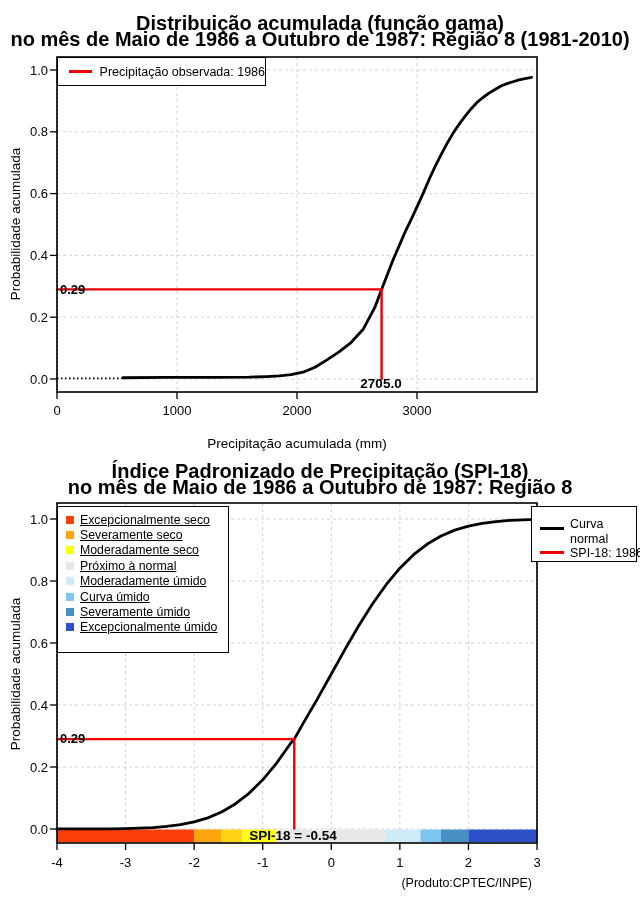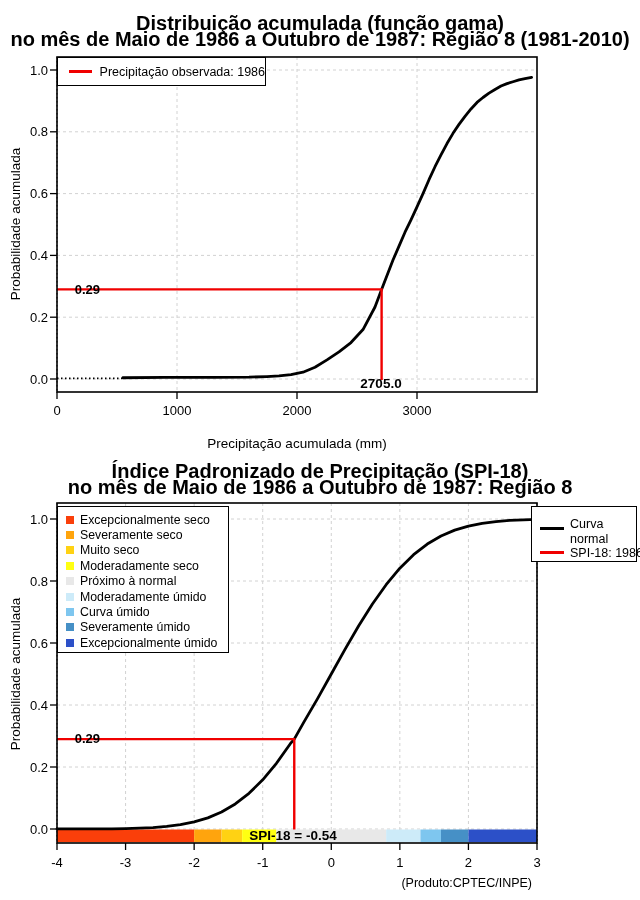--- a/index.html
+++ b/index.html
@@ -4,31 +4,31 @@
 <style>
   html,body{margin:0;padding:0;background:#fff;}
   #app{position:relative;width:640px;height:900px;background:#ffffff;
        font-family:"Liberation Sans",sans-serif;color:#000;overflow:hidden;}
   #chart-svg{position:absolute;left:0;top:0;}
   .abs{position:absolute;}
   .title{left:0;width:640px;text-align:center;font-weight:bold;font-size:20px;line-height:16px;white-space:nowrap;}
   .axlab{font-size:13.5px;}
   .xlab{left:57px;width:480px;text-align:center;}
   .ylab{transform:translate(-50%,-50%) rotate(-90deg);white-space:nowrap;font-size:13.5px;}
-  .thresh{left:4px;width:48px;text-align:right;font-weight:bold;font-size:13px;line-height:13px;padding-left:48px;}
+  .thresh{left:12px;width:48px;font-weight:bold;font-size:13px;line-height:13px;padding-left:48px;}
   .valmark{transform:translateX(-50%);font-weight:bold;font-size:13.5px;line-height:13px;}
   .spi-ann{transform:translateX(-50%);font-weight:bold;font-size:13.5px;line-height:13px;white-space:nowrap;}
   .credit{font-size:12.5px;}
   .legendbox{border:1px solid #000;background:#fff;box-sizing:border-box;}
   .top-legend{left:57px;top:57px;width:209px;height:29px;display:flex;align-items:center;}
   .lsample{display:inline-block;width:24px;height:3px;}
   .top-legend .lsample{margin-left:11px;}
   .top-legend .ltext{margin-left:8px;font-size:12.5px;white-space:nowrap;text-align:right;}
   .cat-legend{left:57px;top:506px;width:172px;height:147px;padding-top:5px;}
-  .cat-row{display:flex;align-items:center;height:15.4px;}
+  .cat-row{display:flex;align-items:center;height:15.4px;text-decoration:underline;}
   .cat-swatch{width:8px;height:8px;margin-left:8px;margin-right:6px;flex:none;}
   .cat-label{font-size:12.3px;white-space:nowrap;}
   .right-legend{left:531px;top:506px;width:106px;height:56px;}
   .right-legend .lsample{position:absolute;left:8px;}
   .right-legend .rl-text{position:absolute;left:38px;font-size:12.5px;line-height:13px;white-space:nowrap;}
   .grid-light{stroke:#D2D2D2;stroke-width:1;stroke-dasharray:3 3;}
   .grid-dark{stroke:#2A2A2A;stroke-width:1;stroke-dasharray:1.5 2.5;}
   .tick{stroke:#000;stroke-width:1.3;}
   .tail{fill:none;stroke:#000;stroke-width:1.6;stroke-dasharray:1.5 2.5;}
   text.ticklabel{font-size:13px;font-family:"Liberation Sans",sans-serif;fill:#000;}
@@ -151,24 +151,20 @@
   <div class="abs legendbox cat-legend" id="cat-legend">
       <div class="cat-row">
         <span class="cat-swatch" style="background: rgb(250, 63, 10);"></span>
         <span class="cat-label">Excepcionalmente seco</span>
       </div>
       <div class="cat-row">
         <span class="cat-swatch" style="background: rgb(255, 164, 13);"></span>
         <span class="cat-label">Severamente seco</span>
       </div>
       <div class="cat-row">
-        <span class="cat-swatch" style="background: rgb(255, 210, 19);"></span>
-        <span class="cat-label">Muito seco</span>
-      </div>
-      <div class="cat-row">
         <span class="cat-swatch" style="background: rgb(255, 255, 18);"></span>
         <span class="cat-label">Moderadamente seco</span>
       </div>
       <div class="cat-row">
         <span class="cat-swatch" style="background: rgb(232, 232, 232);"></span>
         <span class="cat-label">Próximo à normal</span>
       </div>
       <div class="cat-row">
         <span class="cat-swatch" style="background: rgb(205, 235, 249);"></span>
         <span class="cat-label">Moderadamente úmido</span>

